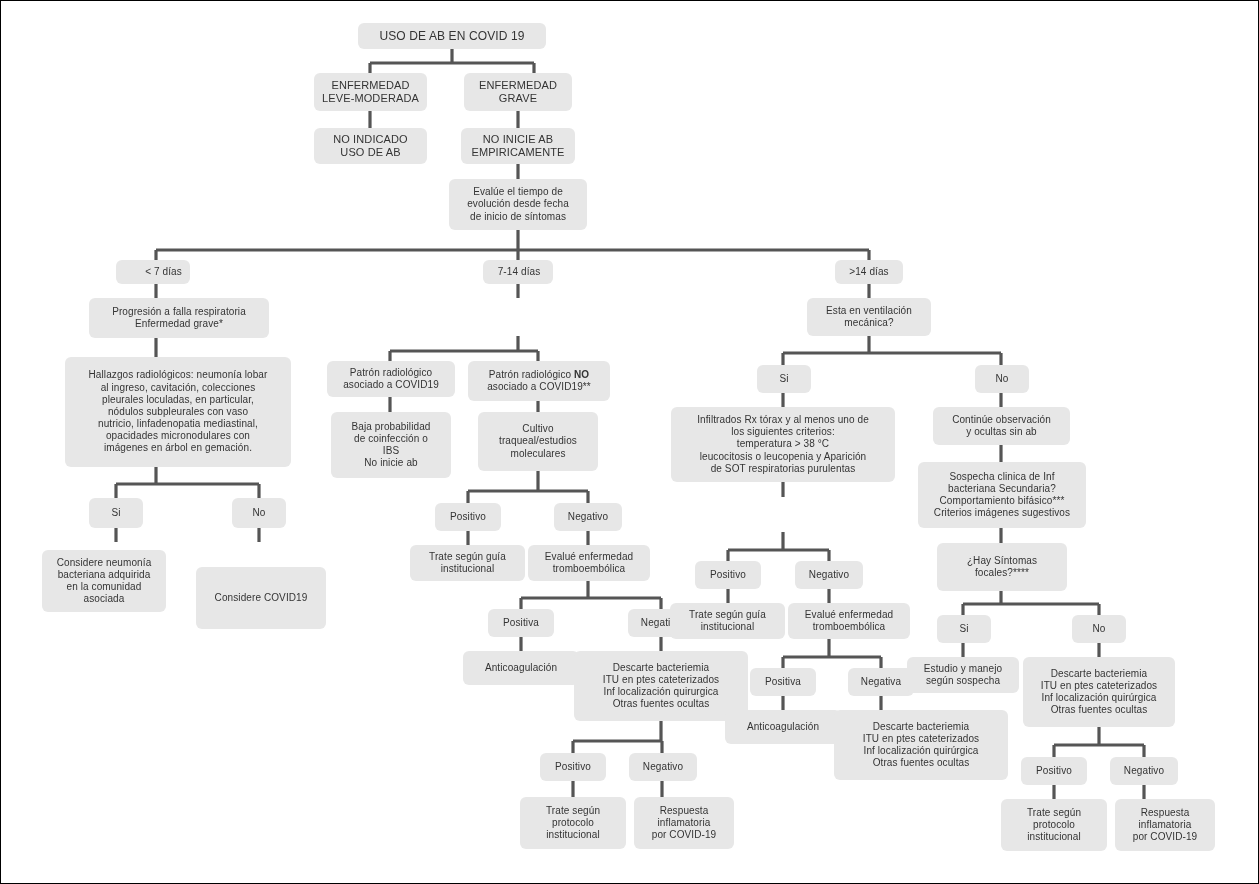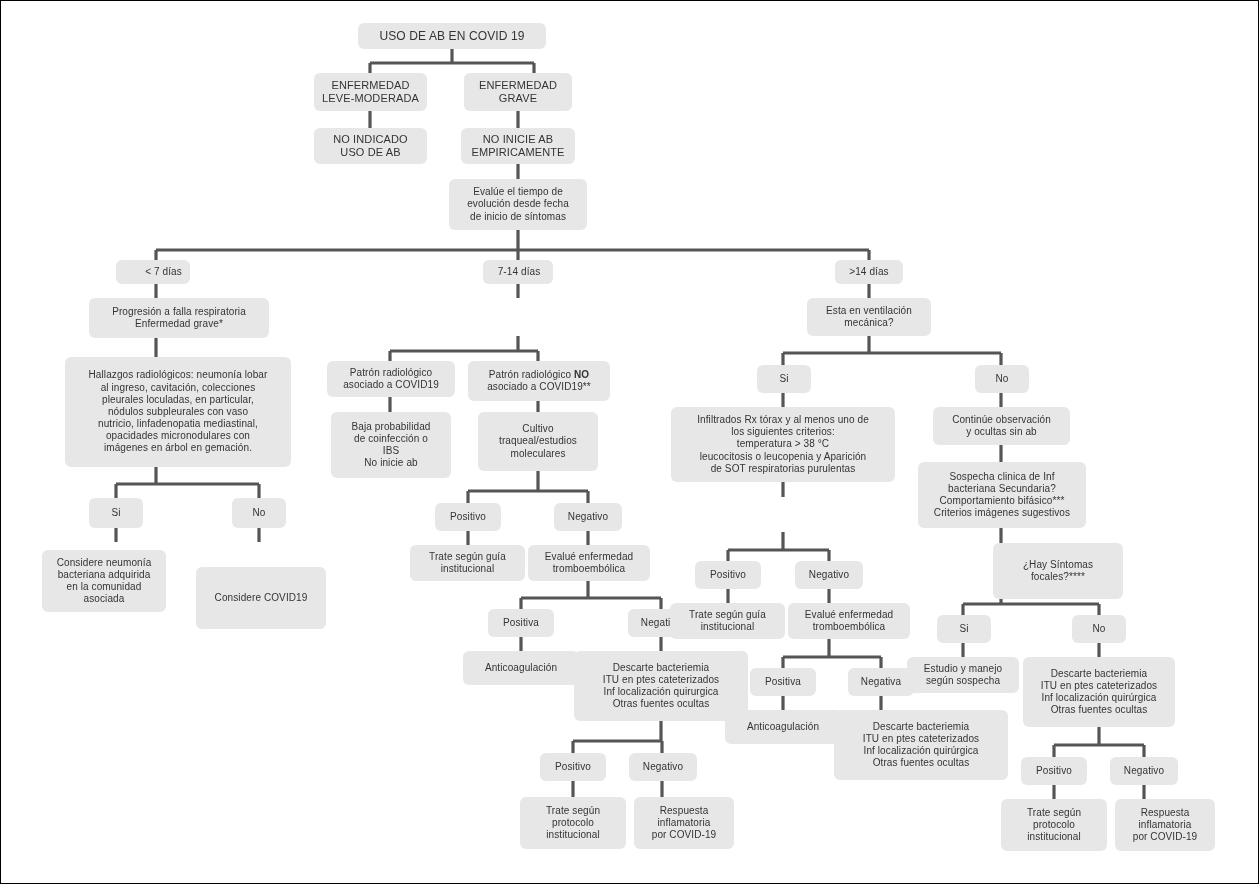--- a/index.html
+++ b/index.html
@@ -265,21 +265,21 @@
 Otras fuentes ocultas</div>
 
     <div class="node s115" style="left:932px;top:406px;width:137px;height:38px;">Continúe observación
 y ocultas sin ab</div>
 
     <div class="node s115" style="left:917px;top:461px;width:168px;height:66px;">Sospecha clinica de Inf
 bacteriana Secundaria?
 Comportamiento bifásico***
 Criterios imágenes sugestivos</div>
 
-    <div class="node s115" style="left:992px;top:542px;width:130px;height:56px;">¿Hay Síntomas
+    <div class="node s115" style="left:936px;top:542px;width:130px;height:48px;">¿Hay Síntomas
 focales?****</div>
 
     <div class="node s115" style="left:936px;top:614px;width:54px;height:28px;">Si</div>
 
     <div class="node s115" style="left:1071px;top:614px;width:54px;height:28px;">No</div>
 
     <div class="node s115" style="left:906px;top:656px;width:112px;height:36px;">Estudio y manejo
 según sospecha</div>
 
     <div class="node s115" style="left:1022px;top:656px;width:152px;height:70px;">Descarte bacteriemia

